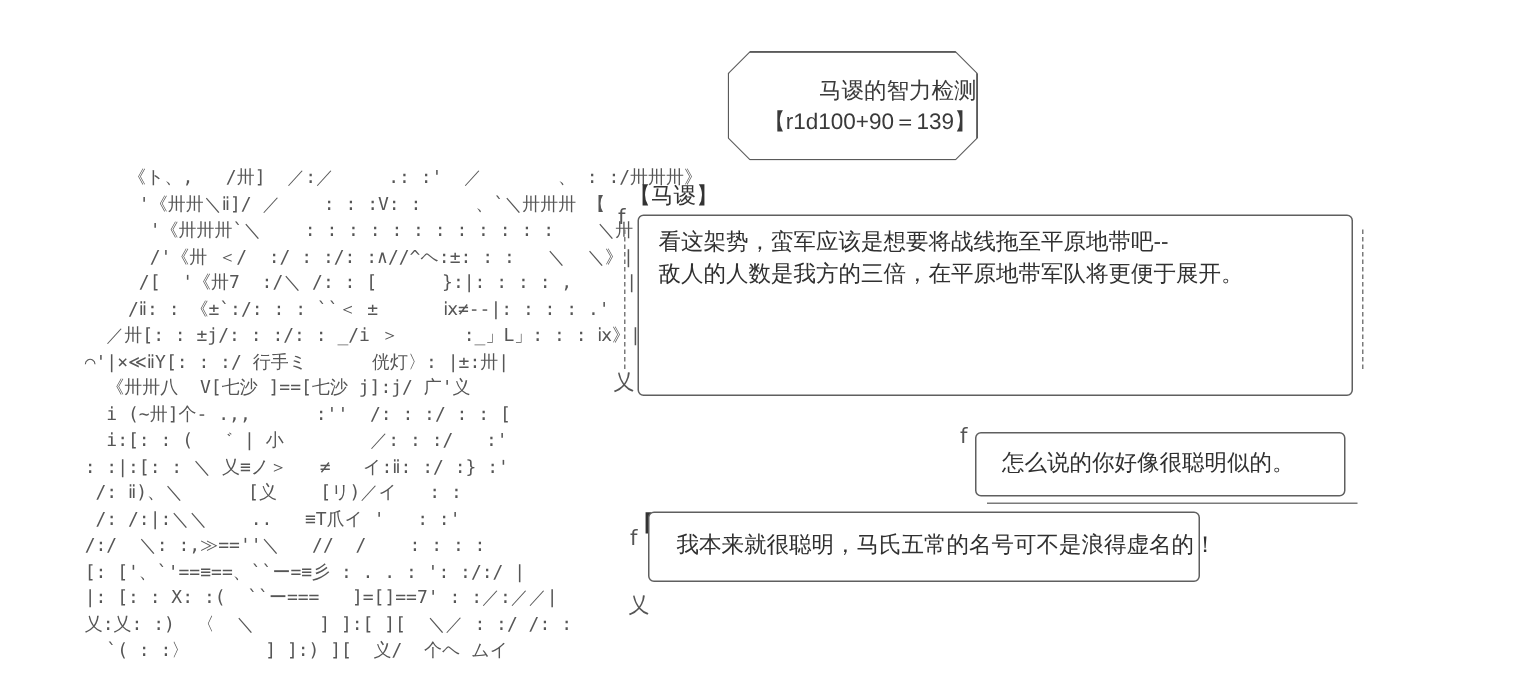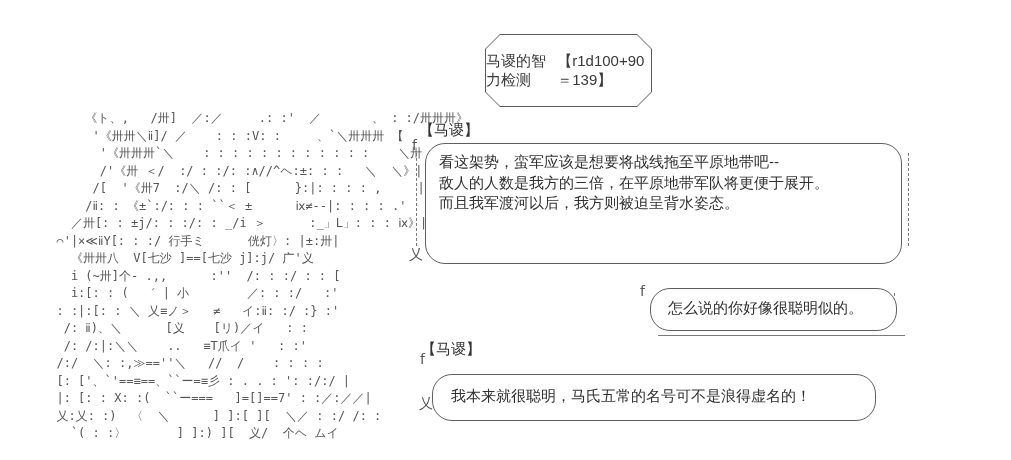--- a/index.html
+++ b/index.html
@@ -16,32 +16,32 @@
   
   .octagon{
     position:absolute;left:485px;top:34px;width:167px;height:73px;background:#5a5a5a;
     clip-path:polygon(15px 0,calc(100% - 15px) 0,100% 15px,100% calc(100% - 15px),
                       calc(100% - 15px) 100%,15px 100%,0 calc(100% - 15px),0 15px);
   }
   .octagon-inner{
     position:absolute;inset:1px;background:#ffffff;
     clip-path:polygon(14px 0,calc(100% - 14px) 0,100% 14px,100% calc(100% - 14px),
                       calc(100% - 14px) 100%,14px 100%,0 calc(100% - 14px),0 14px);
-    display:flex;flex-direction:row;align-items:center;justify-content:center;
+    display:flex;flex-direction:column;align-items:flex-end;justify-content:center;
     gap:2px;font-size:15px;color:#3a3a3a;
   }
   .label{position:absolute;font-size:15px;color:#333;white-space:nowrap;}
   .bubble{
-    position:absolute;border:1px solid #5f5f5f;border-radius:20px;
+    position:absolute;border:1px solid #5f5f5f;border-radius:4px;
     box-sizing:border-box;font-size:15px;color:#303030;background:#fff;
   }
   .bubble .line{white-space:nowrap;}
   .b1{left:425px;top:143px;width:477px;height:121px;padding:8px 0 0 13px;line-height:20.5px;}
   .b2{left:650px;top:288px;width:247px;height:43px;padding:10px 0 0 17px;}
-  .b3{left:432px;top:374px;width:444px;height:47px;padding:12px 0 0 18px;}
+  .b3{left:432px;top:341px;width:368px;height:47px;padding:12px 0 0 18px;}
   .glyph{position:absolute;font-size:14px;color:#555;font-family:"DejaVu Sans",sans-serif;}
   .vline{position:absolute;width:0;border-left:1px dashed #7a7a7a;}
   .hline{position:absolute;height:0;border-top:1px solid #7a7a7a;}
 </style>
 </head>
 <body>
 
 <div class="canvas">
 
   <pre class="aa">      《ト、,   /卅]  ／:／     .: :'  ／       、 : :/卅卅卅》
@@ -72,21 +72,20 @@
   </div>
 
   <div class="label" style="left:419px;top:121px;">【马谡】</div>
   <span class="glyph" style="left:412px;top:137px;">f</span>
   <div class="vline" style="left:416px;top:153px;height:93px;"></div>
   <div class="vline" style="left:908px;top:153px;height:93px;"></div>
   <span class="glyph" style="left:409px;top:246px;">乂</span>
   <div class="bubble b1">
     <div class="line">看这架势，蛮军应该是想要将战线拖至平原地带吧--</div>
     <div class="line">敌人的人数是我方的三倍，在平原地带军队将更便于展开。</div>
-    <div class="line">而且我军渡河以后，我方则被迫呈背水姿态。</div>
   </div>
 
   <div class="label" style="left:653px;top:272px;margin-top:32px;">【霍弋】</div>
   <span class="glyph" style="left:640px;top:283px;">f</span>
   <div class="vline" style="left:894px;top:293px;height:20px;"></div>
   <span class="glyph" style="left:872px;top:314px;">乂</span>
   <div class="hline" style="left:658px;top:335px;width:247px;"></div>
   <div class="bubble b2">
     <div class="line">怎么说的你好像很聪明似的。</div>
   </div>

